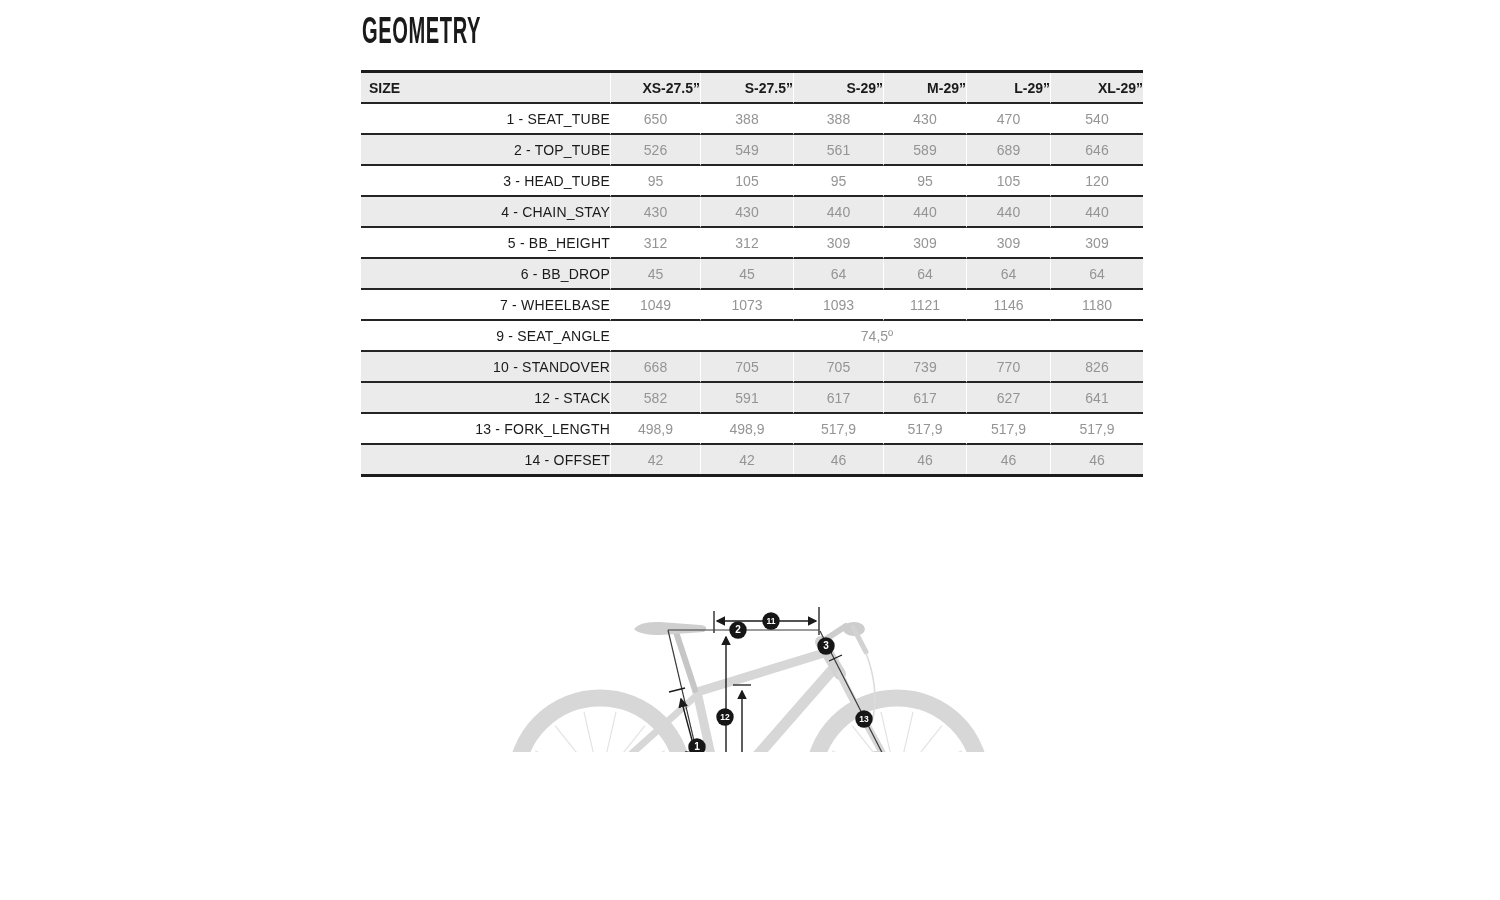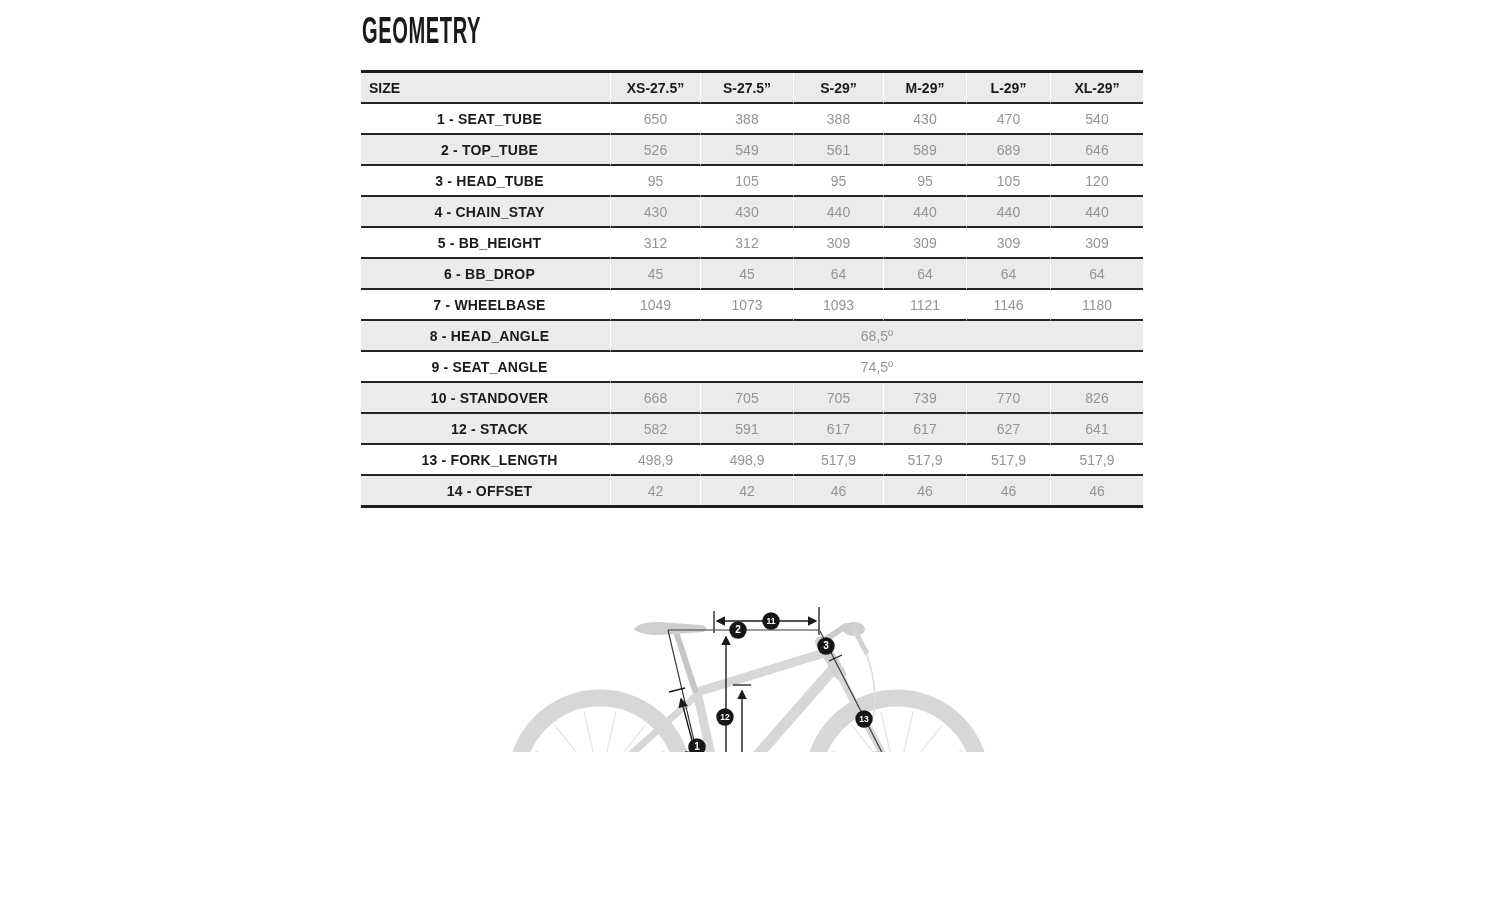--- a/index.html
+++ b/index.html
@@ -10,25 +10,25 @@
   .page-title{position:absolute;left:362px;top:10px;margin:0;
     font-size:36px;font-weight:800;letter-spacing:1px;
     transform:scaleX(0.56);transform-origin:left center;white-space:nowrap;}
 
   
   table.geo{position:absolute;left:361px;top:70px;width:782px;
     border-collapse:separate;border-spacing:0;table-layout:fixed;
     border-top:3px solid #1c1c1c;border-bottom:3px solid #1c1c1c;
     font-size:14px;}
   table.geo th, table.geo td{height:29px;padding:0;vertical-align:middle;overflow:hidden;white-space:nowrap;}
-  table.geo thead th{background:#ebebeb;font-weight:bold;text-align:center;border-bottom:2px solid #242424;}
+  table.geo thead th{background:#ebebeb;font-weight:bold;text-align:right;border-bottom:2px solid #242424;}
   table.geo thead th.lbl{text-align:left;padding-left:8px;}
   table.geo tbody td{border-bottom:2px solid #242424;}
   table.geo tbody tr:last-child td{border-bottom:0;}
-  table.geo td.lbl{font-weight:bold;text-align:center;padding-left:8px;letter-spacing:.2px;}
+  table.geo td.lbl{font-weight:normal;text-align:right;padding-left:8px;letter-spacing:.2px;}
   table.geo td.val{color:#949494;text-align:center;}
   table.geo th + th, table.geo td + td{border-left:1px solid #ffffff;}
   table.geo tr.zebra td{background:#ebebeb;}
 
   
   .diagram{position:absolute;left:480px;top:580px;width:520px;height:320px;}
   .tube{stroke:#d7d7d7;stroke-linecap:round;fill:none;}
   .dim{stroke:#1a1a1a;stroke-width:1.4;fill:none;}
   .thin{stroke:#3a3a3a;stroke-width:1.2;fill:none;}
   .tick{stroke:#1a1a1a;stroke-width:1.3;}
@@ -121,24 +121,20 @@
           <td class="val">64</td>
         </tr>
         <tr>
           <td class="lbl">7 - WHEELBASE</td>
           <td class="val">1049</td>
           <td class="val">1073</td>
           <td class="val">1093</td>
           <td class="val">1121</td>
           <td class="val">1146</td>
           <td class="val">1180</td>
-        </tr>
-        <tr class="zebra">
-          <td class="lbl">8 - HEAD_ANGLE</td>
-          <td class="val" colspan="6">68,5º</td>
         </tr>
         <tr>
           <td class="lbl">9 - SEAT_ANGLE</td>
           <td class="val" colspan="6">74,5º</td>
         </tr>
         <tr class="zebra">
           <td class="lbl">10 - STANDOVER</td>
           <td class="val">668</td>
           <td class="val">705</td>
           <td class="val">705</td>

